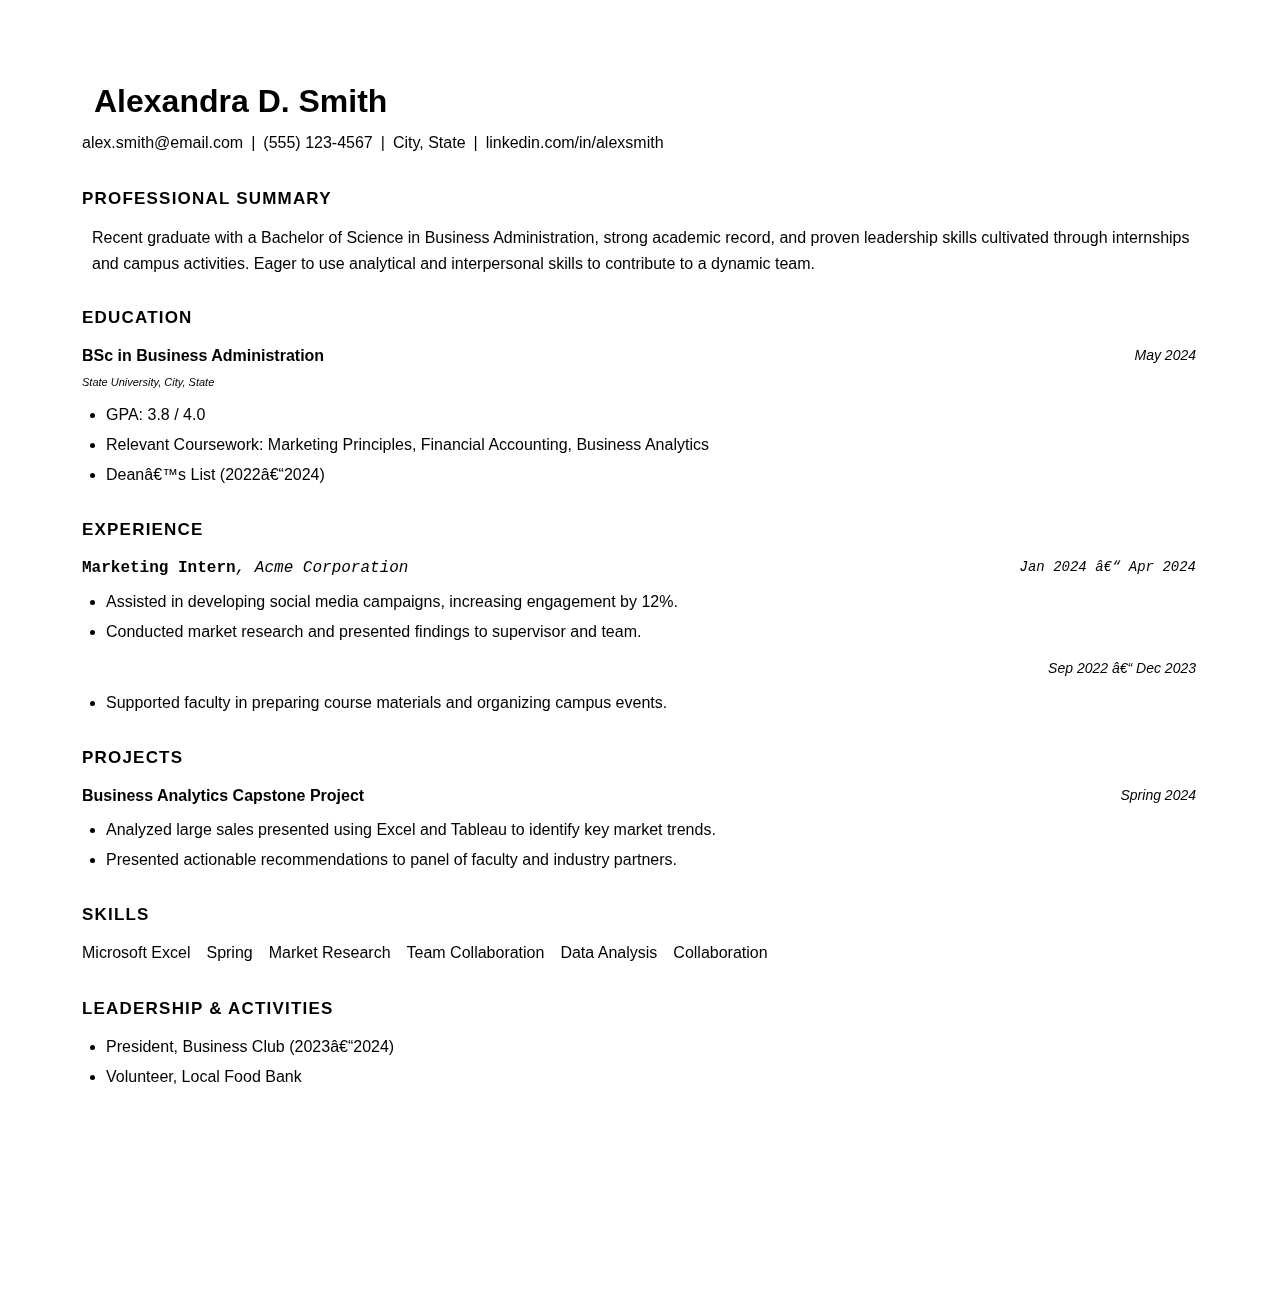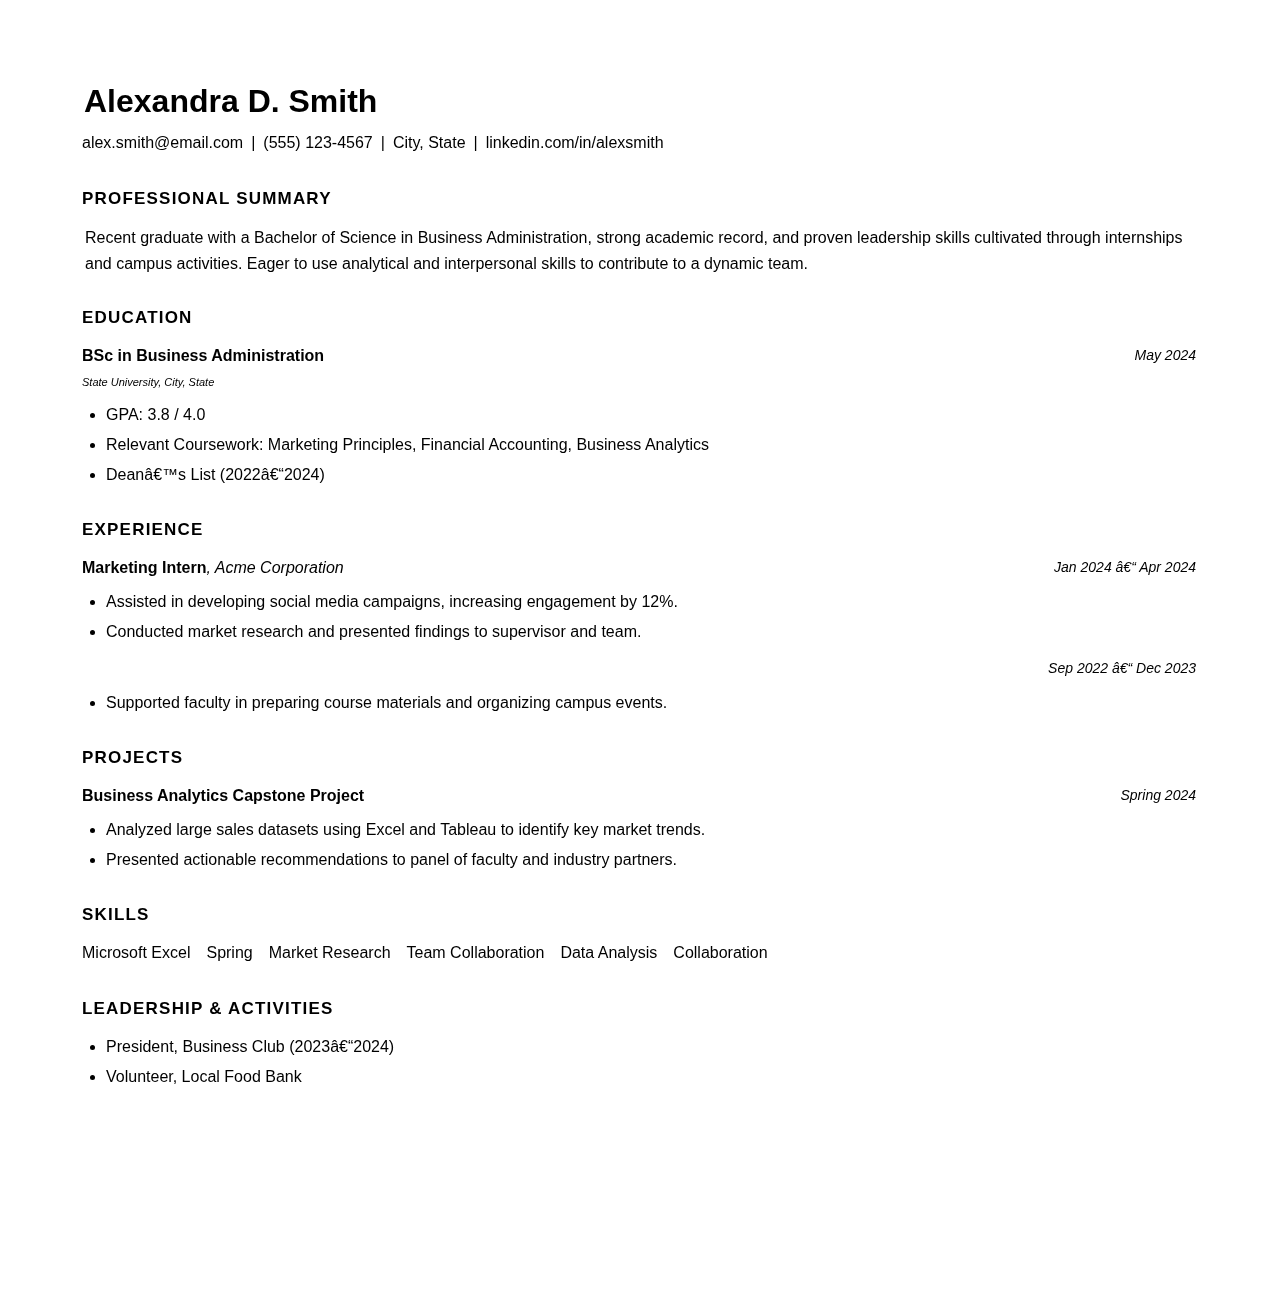--- a/index.html
+++ b/index.html
@@ -19,21 +19,21 @@
       left: 82px;
       top: 0;
       width: 1114px;
     }
     .name {
       font-size: 32px;
       font-weight: bold;
       margin: 0;
       position: absolute;
       top: 82px;
-      left: 2px;
+      left: 12px;
       line-height: 38px;
       white-space: nowrap;
       text-align: right;
     }
     .contact {
       position: absolute;
       top: 133px;
       left: 0;
       font-size: 16px;
       line-height: 20px;
@@ -49,21 +49,21 @@
       font-size: 17px;
       font-weight: bold;
       letter-spacing: 1.2px;
       text-transform: uppercase;
       margin: 0;
       line-height: 20px;
       white-space: nowrap;
     }
     .summary {
       position: absolute;
-      left: 3px;
+      left: 10px;
       top: 225px;
       width: 1114px;
       font-size: 16px;
       line-height: 26px;
       margin: 0;
     }
     .entry-row {
       position: absolute;
       left: 0;
       width: 1114px;
@@ -143,42 +143,42 @@
     <span class="entry-date">May 2024</span>
   </div>
   <div class="subline" style="top:371px;">State University, City, State</div>
   <ul class="bullets" style="top:404px;">
     <li>GPA: 3.8 / 4.0</li>
     <li>Relevant Coursework: Marketing Principles, Financial Accounting, Business Analytics</li>
     <li>Deanâ€™s List (2022â€“2024)</li>
   </ul>
 
   <h2 class="section-heading" style="top:520px;">EXPERIENCE</h2>
-  <div class="entry-row" style="top:557px;">
+  <div class="entry-row" style="top:557px;font-family:Liberation Mono, monospace;">
     <span class="entry-title"><span>Marketing Intern</span><span class="org">, </span><span class="org">Acme Corporation</span></span>
     <span class="entry-date">Jan 2024 â€“ Apr 2024</span>
   </div>
   <ul class="bullets" style="top:591px;">
     <li>Assisted in developing social media campaigns, increasing engagement by 12%.</li>
     <li>Conducted market research and presented findings to supervisor and team.</li>
   </ul>
   <div class="entry-row" style="top:658px;">
     <span class="entry-date">Sep 2022 â€“ Dec 2023</span>
   </div>
   <ul class="bullets" style="top:692px;">
     <li>Supported faculty in preparing course materials and organizing campus events.</li>
   </ul>
 
   <h2 class="section-heading" style="top:748px;">PROJECTS</h2>
   <div class="entry-row" style="top:785px;">
     <span class="entry-title">Business Analytics Capstone Project</span>
     <span class="entry-date">Spring 2024</span>
   </div>
   <ul class="bullets" style="top:819px;">
-    <li>Analyzed large sales datasets using Excel and Tableau to identify key market trends.</li>
+    <li>Analyzed large sales presented using Excel and Tableau to identify key market trends.</li>
     <li>Presented actionable recommendations to panel of faculty and industry partners.</li>
   </ul>
 
   <h2 class="section-heading" style="top:905px;">SKILLS</h2>
   <div class="skills">
     <span>Microsoft Excel</span><span>Spring</span><span>Market Research</span><span>Team Collaboration</span><span>Data Analysis</span><span>Collaboration</span>
   </div>
 
   <h2 class="section-heading" style="top:999px;">LEADERSHIP &amp; ACTIVITIES</h2>
   <ul class="bullets" style="top:1036px;">

